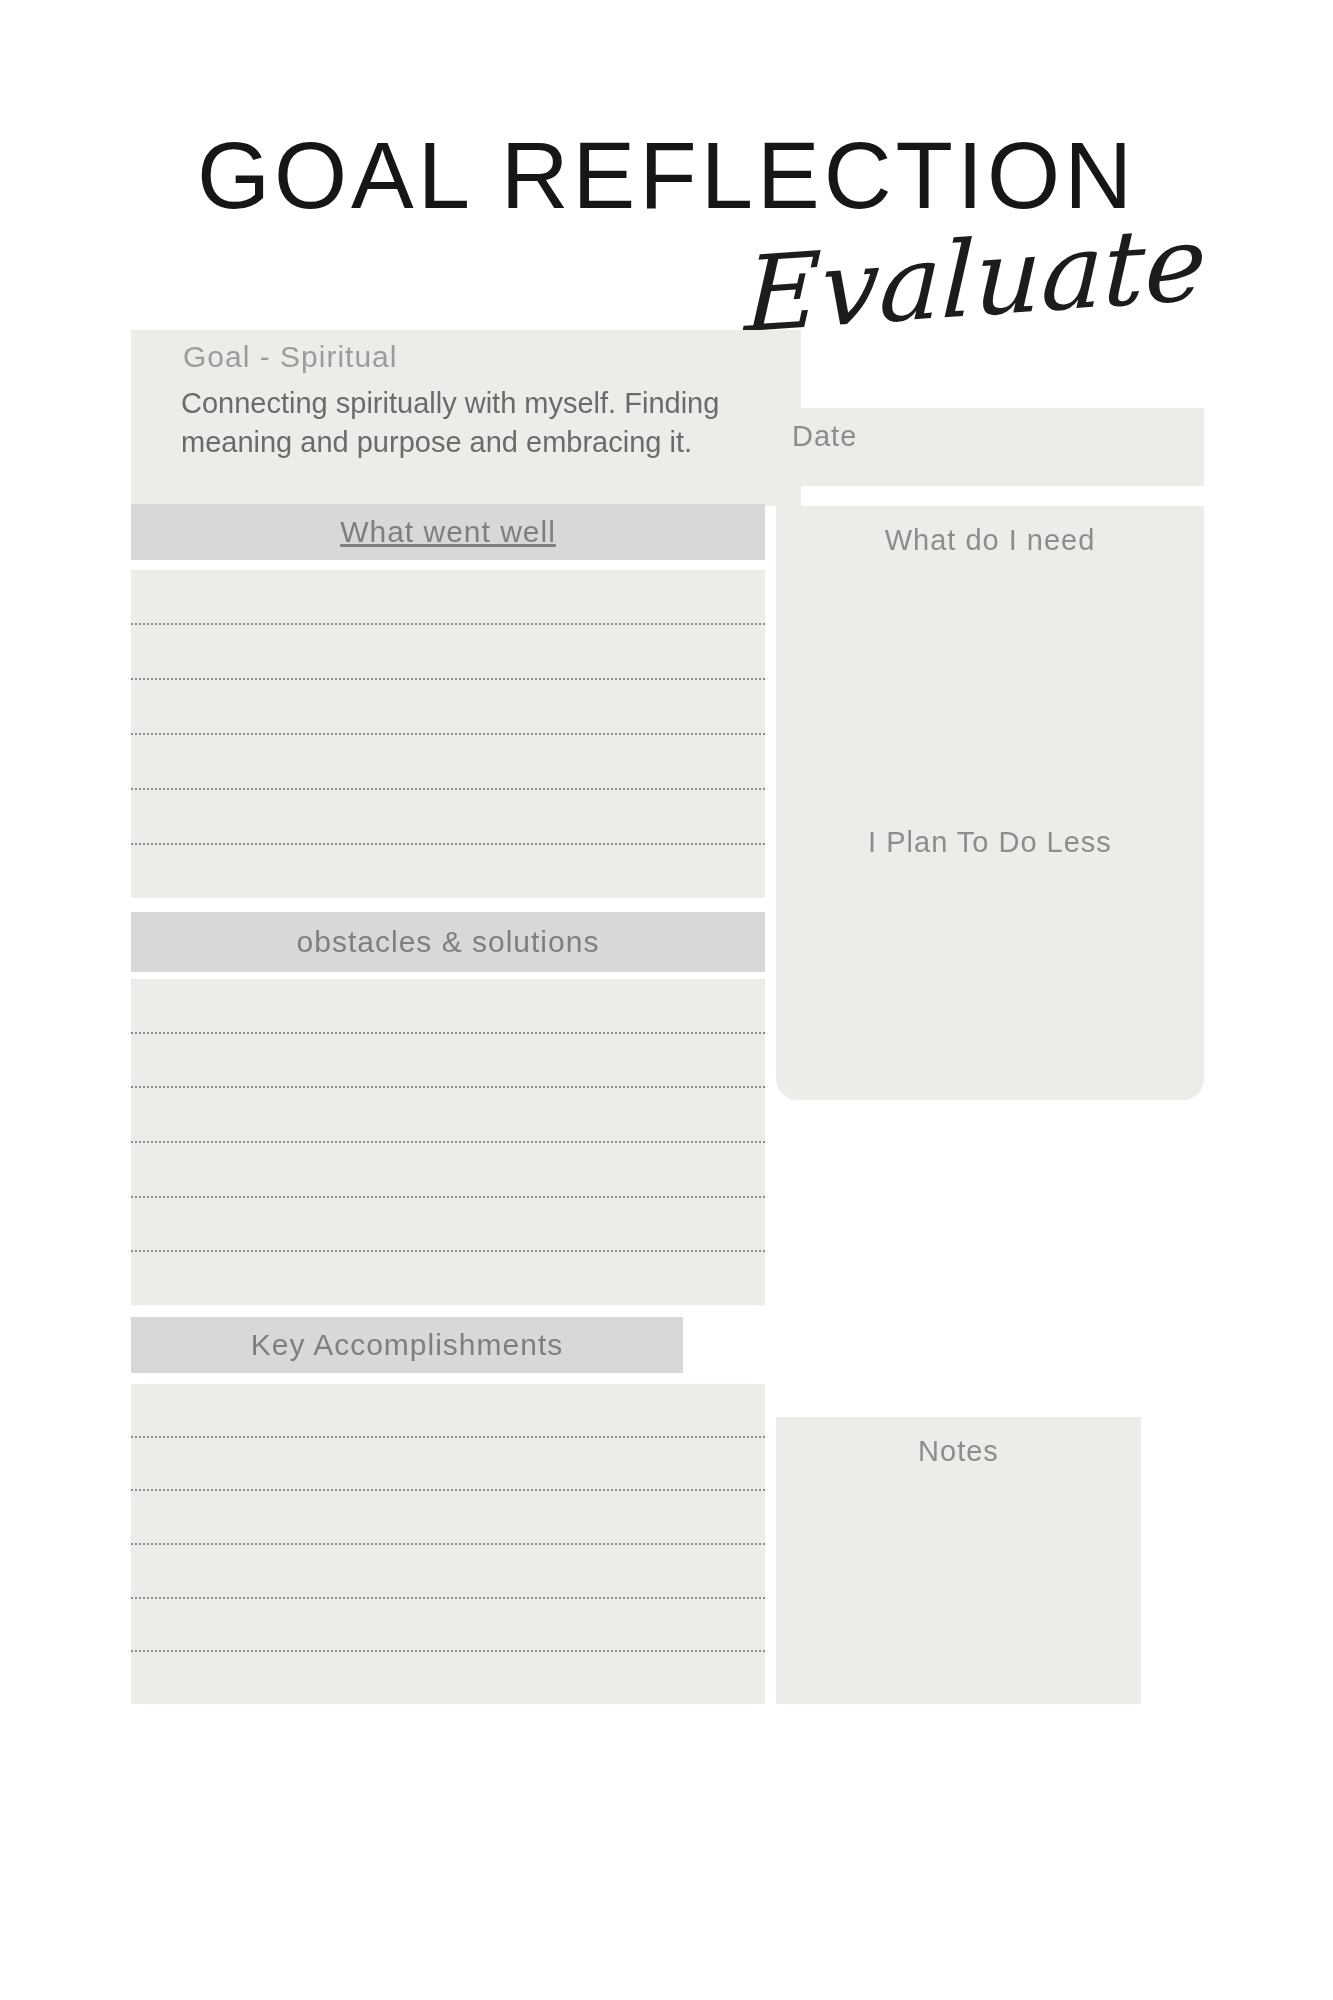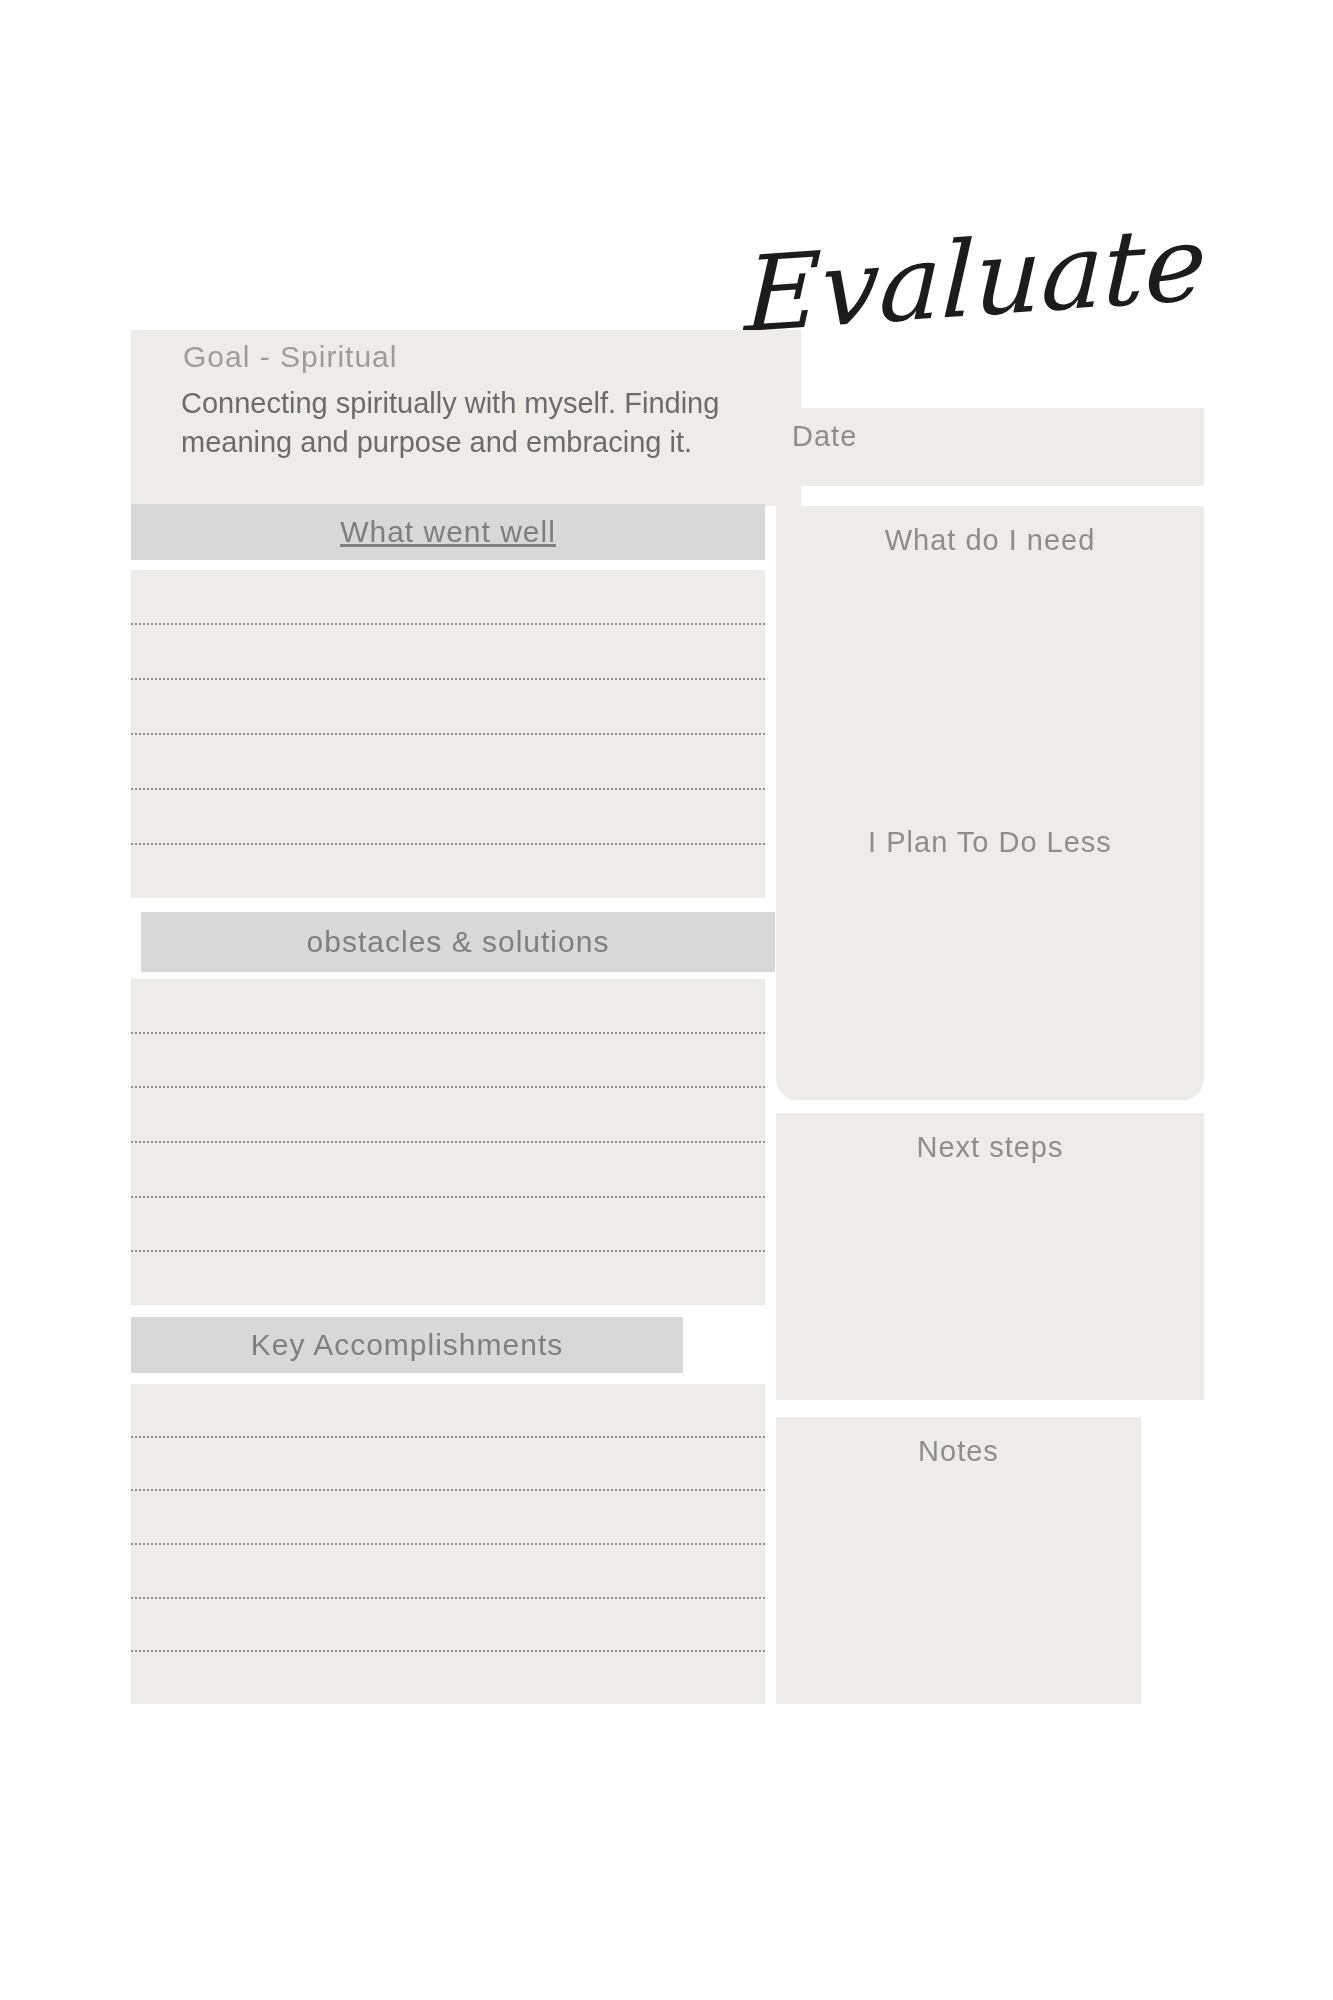--- a/index.html
+++ b/index.html
@@ -48,21 +48,21 @@
     color:#9c9c9c;
   }
   .goal-desc{
     padding:10px 14px 0 14px;
     font-size:29px;line-height:1.36;
     color:#6b6b6b;
   }
   
   .bar-www{left:131px;top:504px;width:634px;height:56px;text-decoration:underline;}
   .lines-www{left:131px;top:570px;width:634px;height:328px;}
-  .bar-obs{left:141px;top:912px;width:634px;height:60px;}
+  .bar-obs{left:131px;top:912px;width:634px;height:60px;}
   .lines-obs{left:131px;top:979px;width:634px;height:326px;}
   .bar-key{left:131px;top:1317px;width:552px;height:56px;}
   .lines-key{left:131px;top:1384px;width:634px;height:320px;}
   .lines{display:flex;flex-direction:column;}
   .line-row{flex:1;border-bottom:2px dotted #8f8f8f;}
   .line-row:last-child{border-bottom:none;}
   
   .date-box{left:776px;top:408px;width:428px;height:78px;}
   .date-label{
     padding:12px 0 0 16px;
@@ -77,20 +77,21 @@
     padding-top:18px;text-align:center;
     font-size:29px;letter-spacing:1px;
     color:#8d8d8d;
   }
 </style>
 </head>
 <body>
 
 <div class="page">
 
+  <div class="title">GOAL REFLECTION</div>
   <div class="script">Evaluate</div>
 
   <div class="box goal-box">
     <div class="goal-label">Goal - Spiritual</div>
     <div class="goal-desc">Connecting spiritually with myself. Finding meaning and purpose and embracing it.</div>
   </div>
 
   <div class="bar bar-www">
     <span>What went well</span>
   </div>
@@ -132,21 +133,18 @@
   </div>
 
   <div class="box need-box">
     <div class="right-header">What do I need</div>
   </div>
 
   <div class="box less-box">
     <div class="right-header">I Plan To Do Less</div>
   </div>
 
-  <div class="box next-box">
-    <div class="right-header">Next steps</div>
-  </div>
 
   <div class="box notes-box">
     <div class="right-header">Notes</div>
   </div>
 
 </div>
 
 </body></html>

